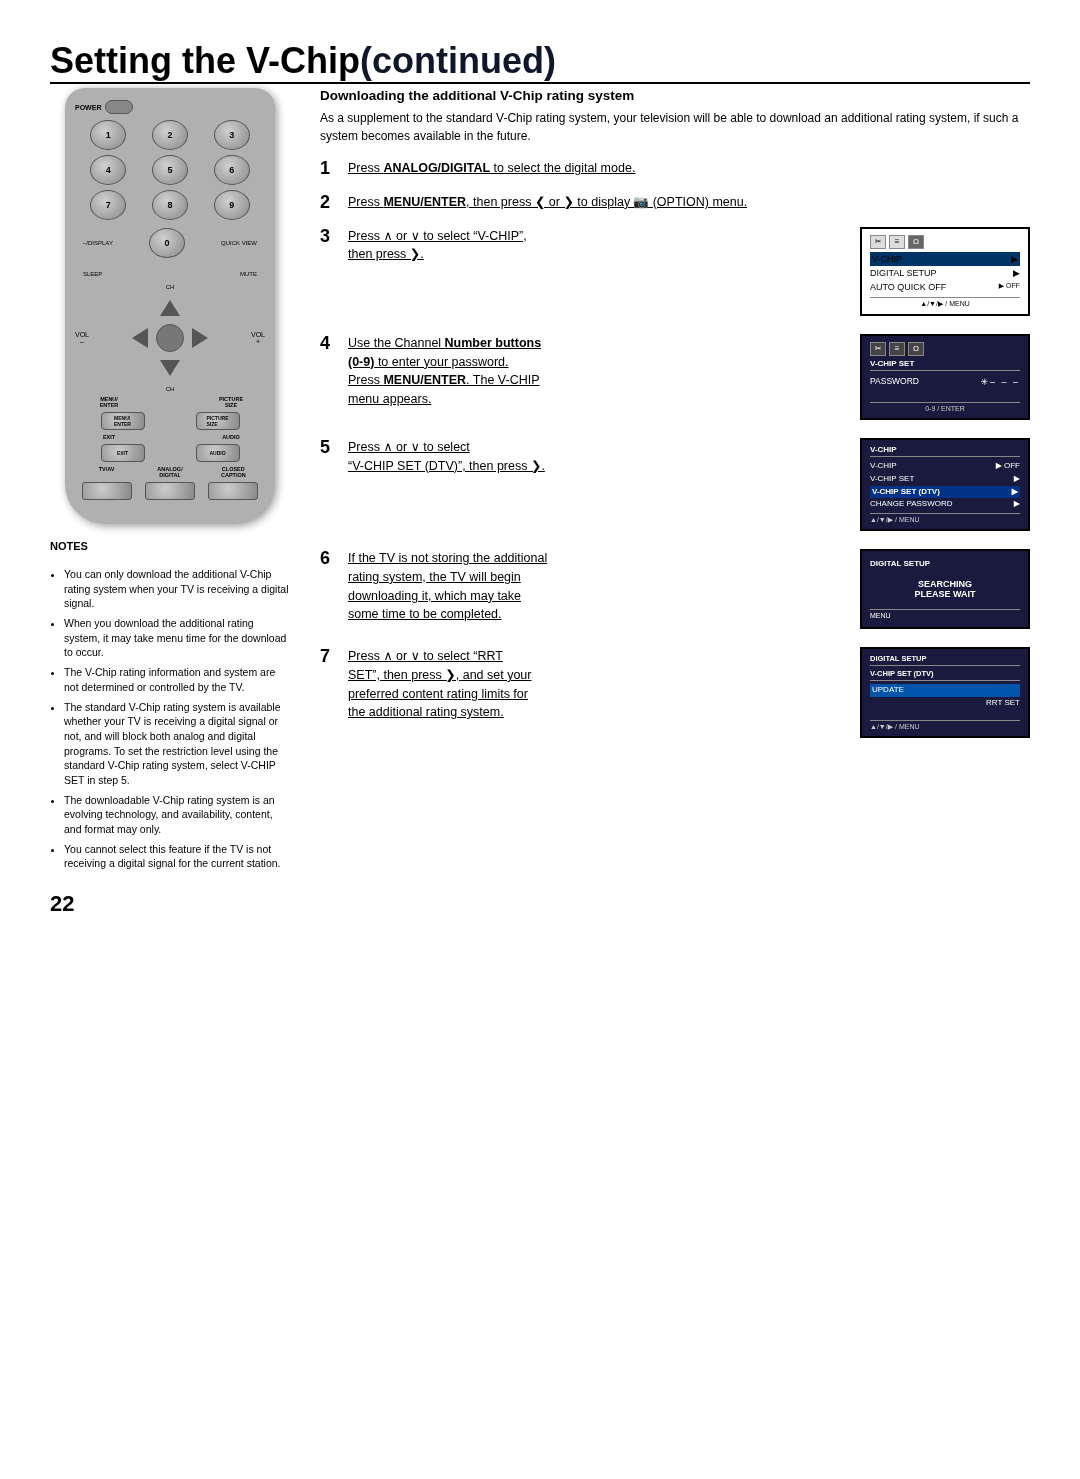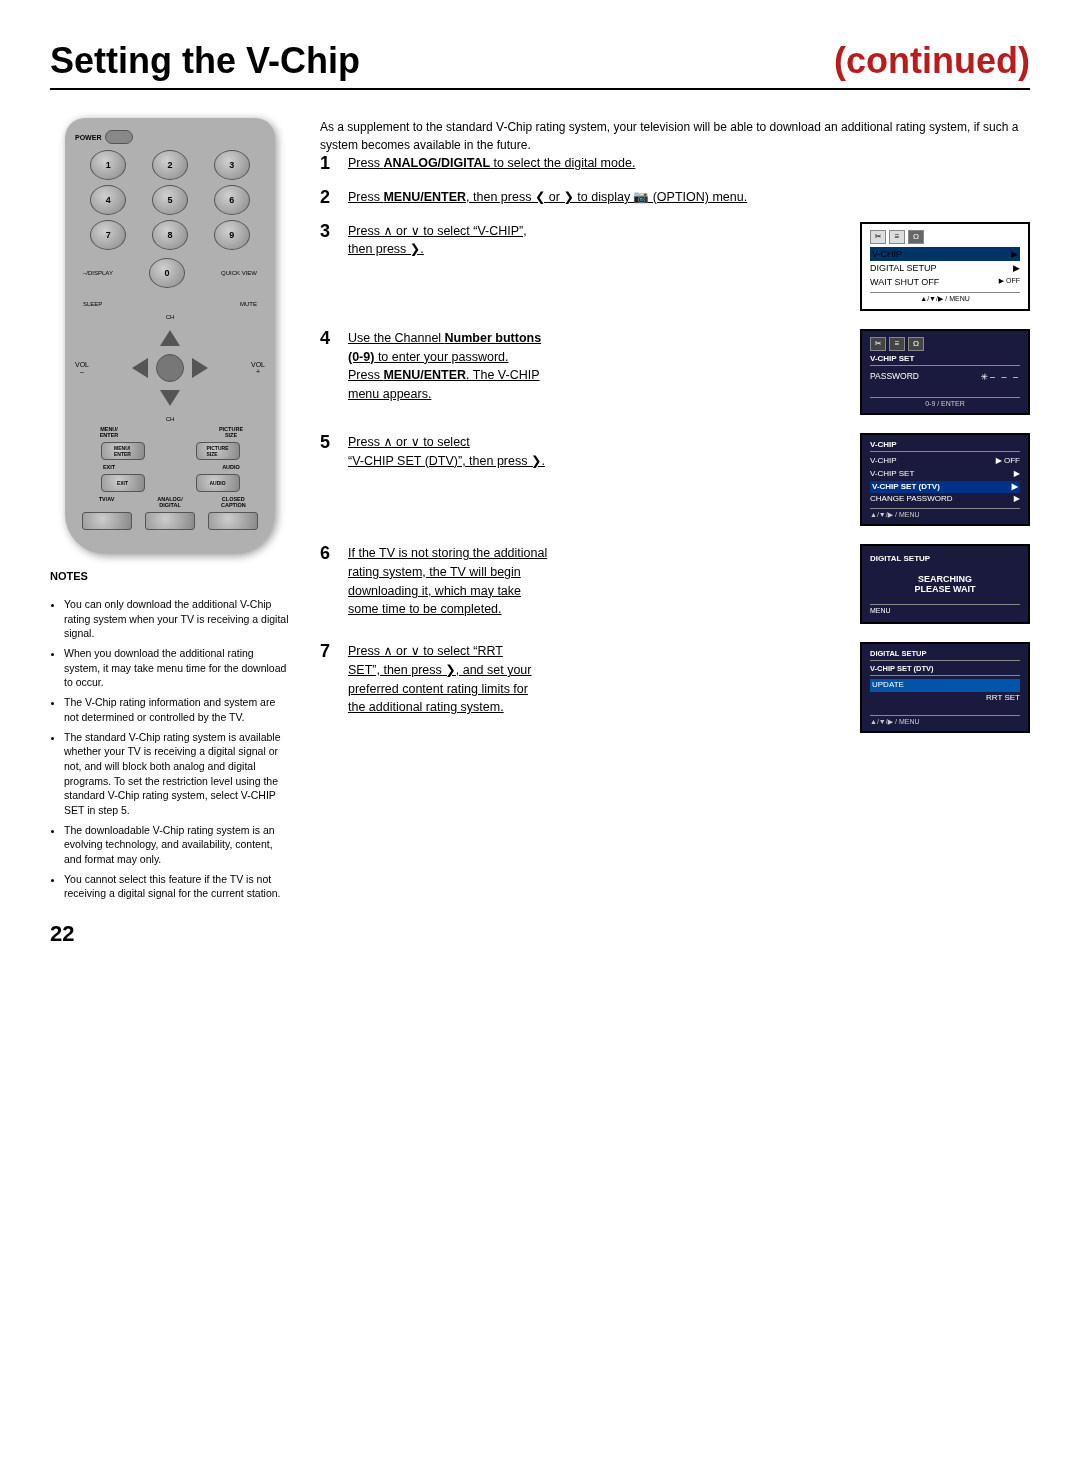--- a/index.html
+++ b/index.html
@@ -9,35 +9,33 @@
       font-size: 13px;
       color: #000;
       width: 1080px;
       min-height: 1479px;
       padding: 40px 50px;
     }
 
     
     .page-header {
       display: flex;
-      justify-content: space-between;
       align-items: baseline;
       border-bottom: 2px solid #000;
-      padding-bottom: 6px;
-      margin-bottom: 28px;
+      margin-bottom: 4px;
     }
     .page-title {
       font-size: 36px;
       font-weight: bold;
       color: #000;
     }
     .page-continued {
       font-size: 36px;
       font-weight: bold;
-      color: #b91c1c;
+      color: #0f172a;
     }
 
     
     .main-content {
       display: flex;
       gap: 30px;
     }
 
     
     .left-col {
@@ -237,21 +235,21 @@
     }
 
     .section-title {
       font-size: 13.5px;
       font-weight: bold;
       margin-bottom: 6px;
     }
     .section-desc {
       font-size: 12px;
       line-height: 1.5;
-      margin-bottom: 0;
+      margin-bottom: 14px;
     }
     .sub-section-title {
       font-size: 13px;
       font-weight: bold;
       margin-bottom: 10px;
     }
 
     
     .step {
       display: flex;
@@ -575,20 +573,21 @@
         <li>The downloadable V-Chip rating system is an evolving technology, and availability, content, and format may only.</li>
         <li>You cannot select this feature if the TV is not receiving a digital signal for the current station.</li>
       </ul>
     </div>
 
     <div class="page-number">22</div>
   </div>
 
   <div class="right-col">
 
+    <div class="section-title">Downloading the additional V-Chip rating system</div>
     <div class="section-desc">As a supplement to the standard V-Chip rating system, your television will be able to download an additional rating system, if such a system becomes available in the future.</div>
 
 
     <div class="step">
       <div class="step-num">1</div>
       <div class="step-content">
         Press <b>ANALOG/DIGITAL</b> to select the digital mode.
       </div>
     </div>
 
@@ -617,21 +616,21 @@
           </div>
           <div class="tv-row-highlight">
             <span>V-CHIP</span>
               <span>▶</span>
           </div>
           <div class="tv-row">
             <span>DIGITAL SETUP</span>
               <span>▶</span>
           </div>
           <div class="tv-row">
-            <span>WAIT SHUT OFF</span>
+            <span>AUTO QUICK OFF</span>
               <span style="font-size:7px;">▶ OFF</span>
           </div>
           <div class="tv-footer">▲/▼/▶ / MENU</div>
         </div>
       </div>
     </div>
 
     <div class="step-with-screen">
       <div class="step-left">
         <div class="step" style="margin-bottom:0;">

